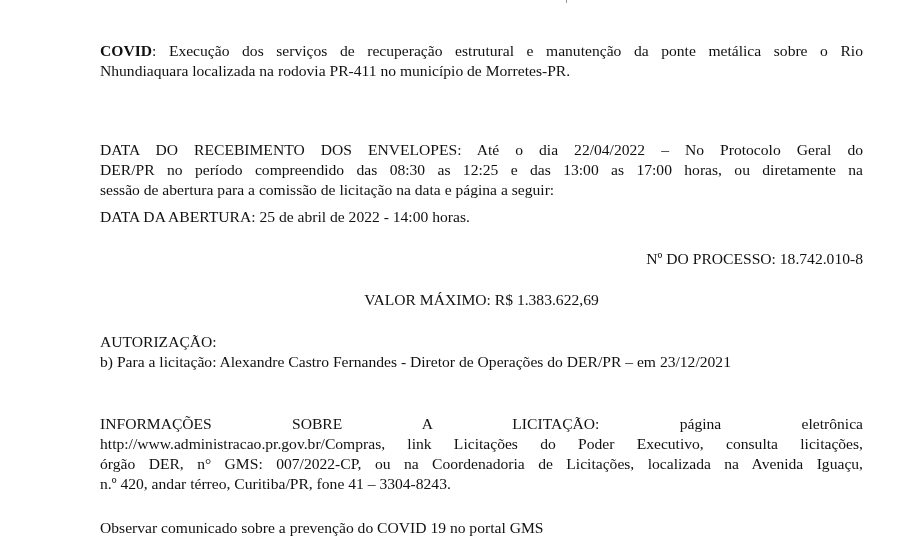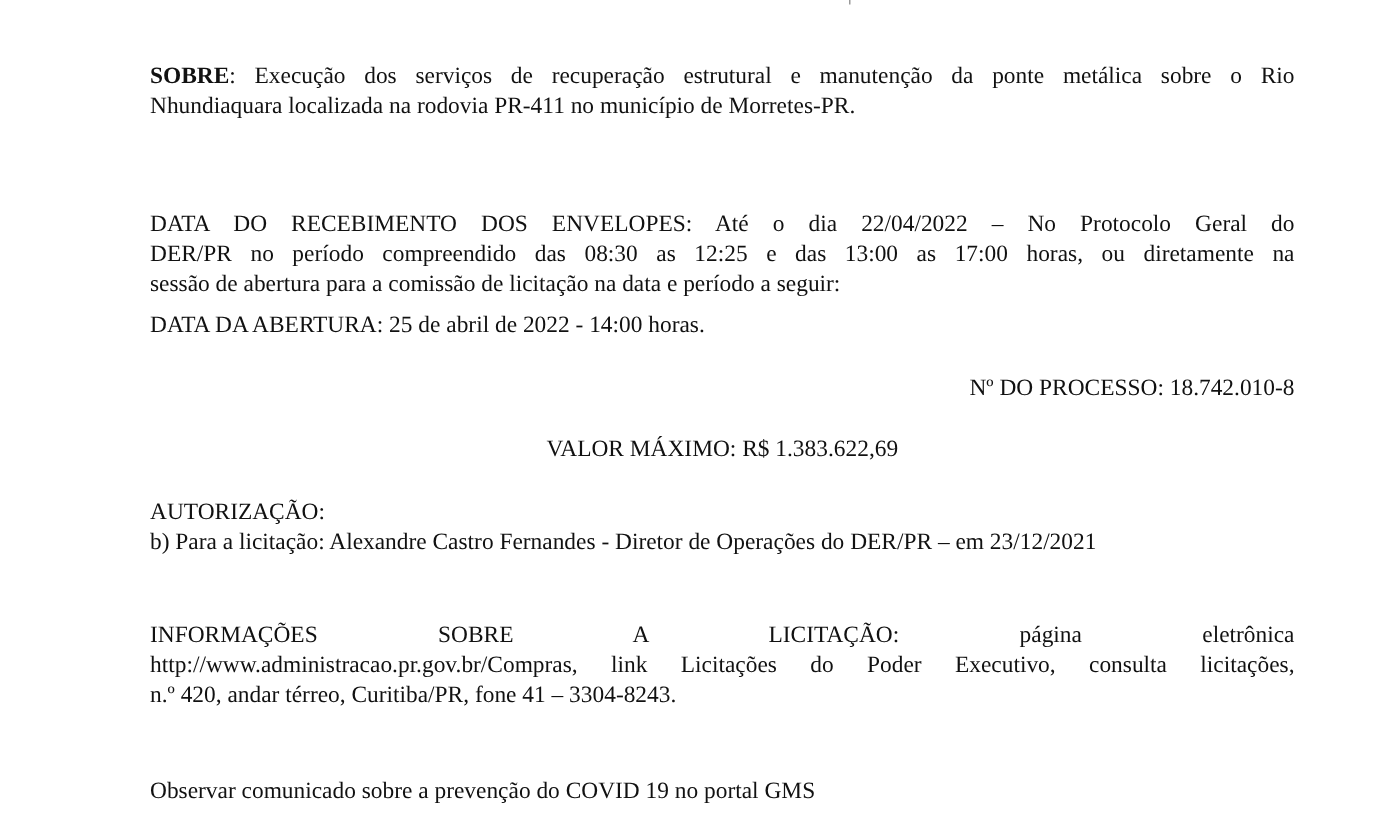--- a/index.html
+++ b/index.html
@@ -14,41 +14,42 @@
   .jline { display: block; text-align: justify; text-align-last: justify; white-space: normal; }
   .mark { position: absolute; left: 566px; top: 0px; width: 1px; height: 3px; background: #999; }
 </style>
 </head>
 <body>
 
 <div class="page">
   <div class="mark"></div>
 
   <div class="blk" style="top:41px;">
-    <span class="jline"><span class="bold">SOBRE</span><span>: Execução dos serviços de recuperação estrutural e manutenção da ponte metálica sobre o Rio</span></span>
+    <span class="jline"><span class="bold">COVID</span><span>: Execução dos serviços de recuperação estrutural e manutenção da ponte metálica sobre o Rio</span></span>
     <span class="line">Nhundiaquara localizada na rodovia PR-411 no município de Morretes-PR.</span>
   </div>
 
   <div class="blk" style="top:140px;">
     <span class="jline">DATA DO RECEBIMENTO DOS ENVELOPES:  Até o dia 22/04/2022 – No Protocolo Geral do</span>
     <span class="jline">DER/PR no período compreendido das 08:30 as 12:25 e das 13:00 as 17:00 horas, ou diretamente na</span>
-    <span class="line">sessão de abertura para a comissão de licitação na data e período a seguir:</span>
+    <span class="line">sessão de abertura para a comissão de licitação na data e página a seguir:</span>
   </div>
 
   <div class="blk" style="top:207px;">DATA DA ABERTURA: 25 de abril de 2022 - 14:00 horas.</div>
 
   <div class="blk" style="top:249px;text-align:right;">Nº DO PROCESSO: 18.742.010-8</div>
 
   <div class="blk" style="top:290px;text-align:center;">VALOR MÁXIMO: R$ 1.383.622,69</div>
 
   <div class="blk" style="top:332px;">
     <span class="line">AUTORIZAÇÃO:</span>
     <span class="line">b)  Para a licitação: Alexandre Castro Fernandes - Diretor de Operações do DER/PR – em 23/12/2021</span>
   </div>
 
   <div class="blk" style="top:414px;">
     <span class="jline" style="word-spacing:2px;">INFORMAÇÕES SOBRE A LICITAÇÃO: página eletrônica</span>
     <span class="jline">http://www.administracao.pr.gov.br/Compras, link Licitações do Poder Executivo, consulta licitações,</span>
+    <span class="jline">órgão DER, n° GMS: 007/2022-CP, ou na Coordenadoria de Licitações, localizada na Avenida Iguaçu,</span>
     <span class="line">n.º 420, andar térreo, Curitiba/PR, fone 41 – 3304-8243.</span>
   </div>
 
   <div class="blk" style="top:518px;">Observar comunicado sobre a prevenção do COVID 19 no portal GMS</div>
 </div>
 
 </body></html>

